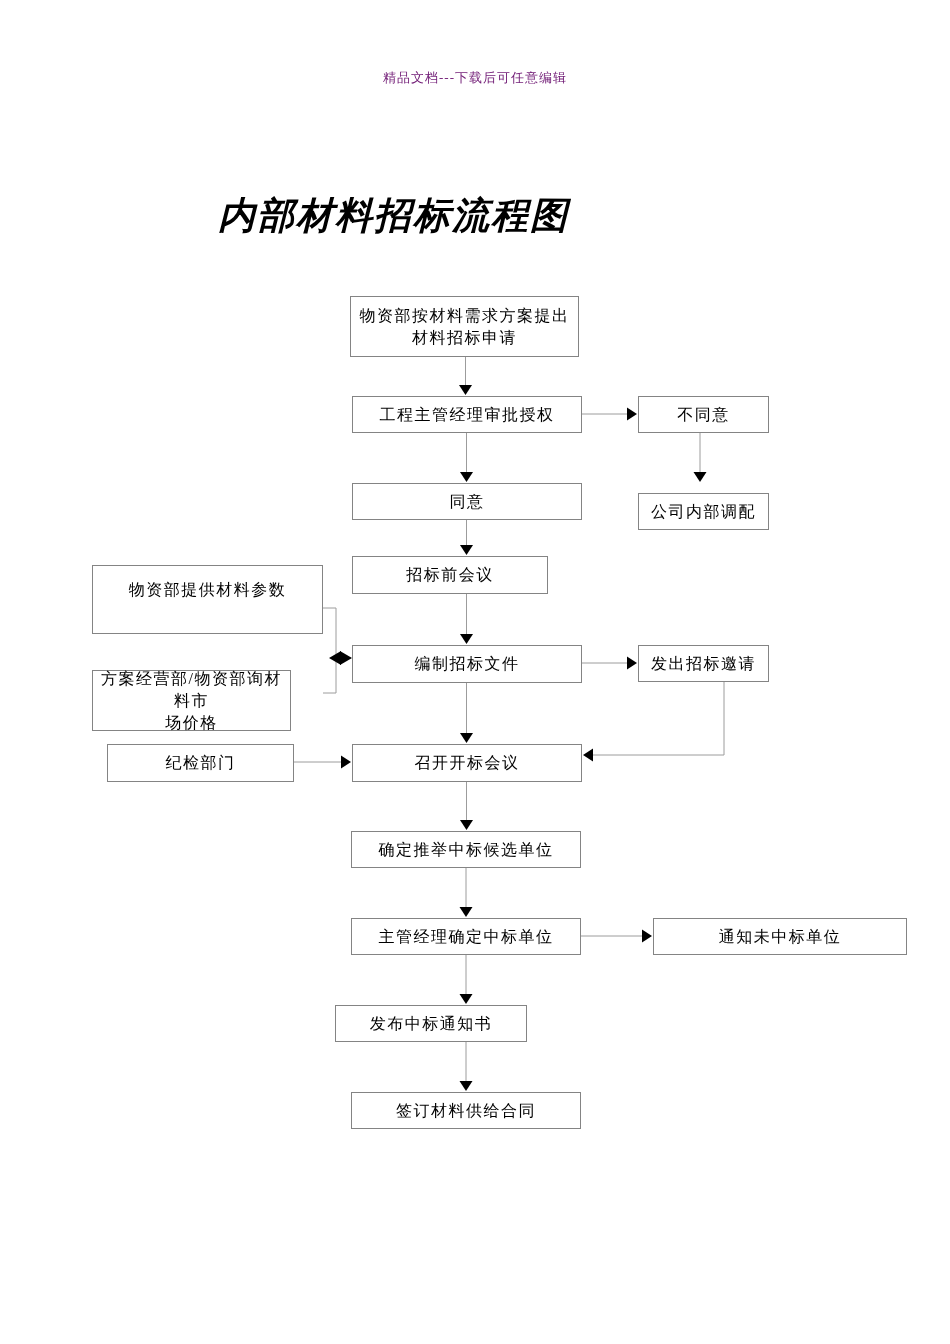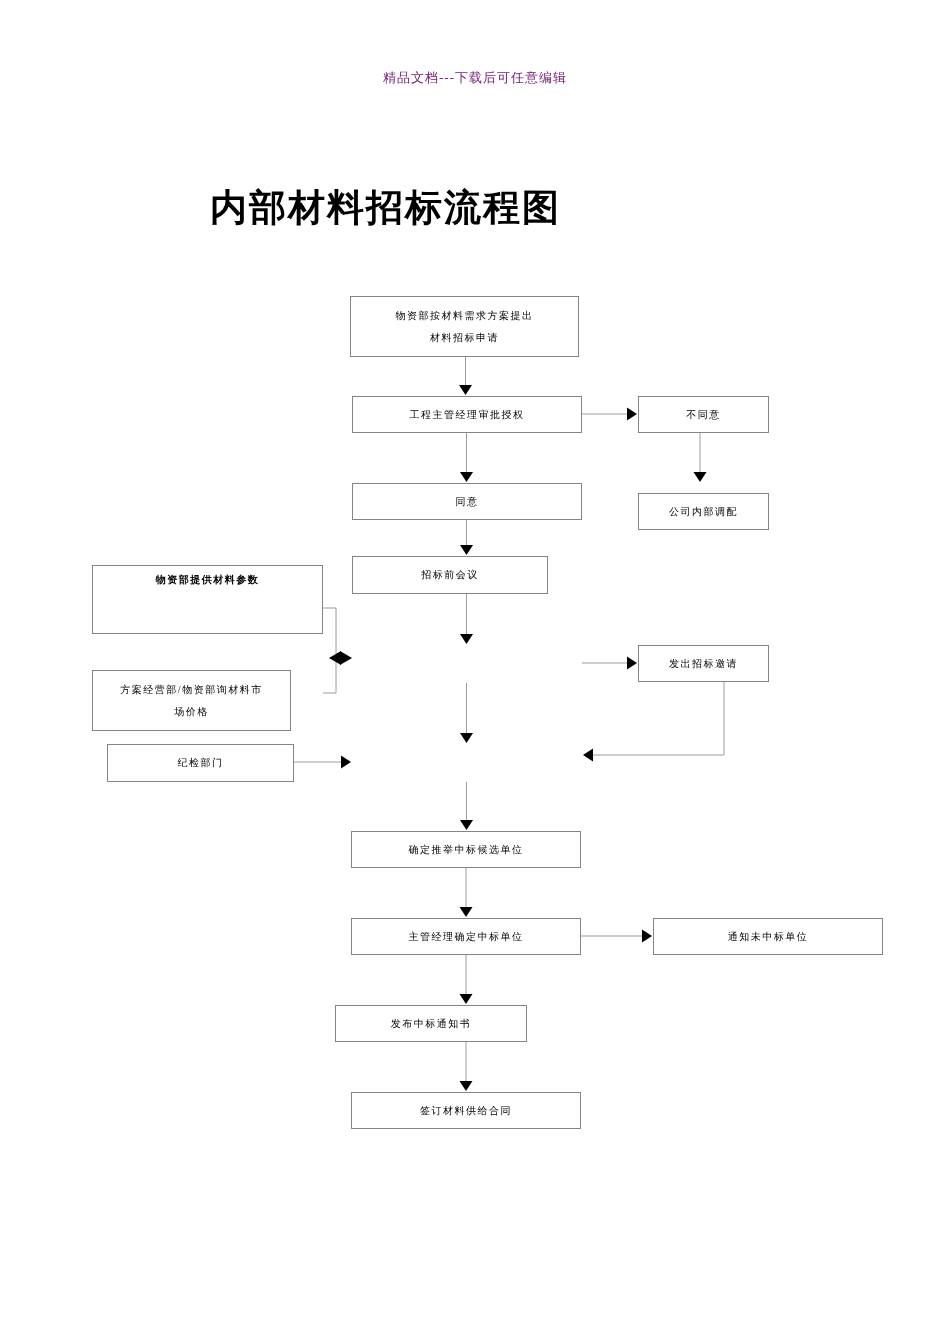--- a/index.html
+++ b/index.html
@@ -5,34 +5,34 @@
   html,body{margin:0;padding:0;}
   body{
     width:950px;height:1344px;position:relative;background:#ffffff;
     font-family:"Liberation Serif", serif;color:#000;overflow:hidden;
   }
   .header-note{
     position:absolute;top:69px;left:0;width:950px;text-align:center;
     font-size:13px;letter-spacing:1px;color:#701a75;
   }
   .page-title{
-    position:absolute;top:183px;left:0;width:771px;margin:0;text-align:center;
+    position:absolute;top:183px;left:0;width:771px;margin:8px;text-align:center;
     font-family:"Liberation Sans", sans-serif;font-weight:900;
-    font-size:37px;letter-spacing:2px;color:#000;
+    font-size:37px;letter-spacing:2px;color:#000;font-style:italic;
   }
   .diagram{position:absolute;left:0;top:0;width:950px;height:1344px;}
   .connectors{position:absolute;left:0;top:0;pointer-events:none;}
   .node{
     position:absolute;box-sizing:border-box;background:#fff;
     border:1px solid #848484;
     display:flex;align-items:center;justify-content:center;
-    text-align:center;font-size:10px;line-height:22px;letter-spacing:1.5px;
+    text-align:center;font-size:16px;line-height:22px;letter-spacing:1.5px;
     white-space:pre-line;color:#000;
   }
-  .node.top-align{align-items:flex-start;padding-top:3px;font-weight:bold;}
+  .node.top-align{align-items:flex-start;padding-top:13px;}
 </style>
 </head>
 <body>
 
 <div class="header-note">精品文档---下载后可任意编辑</div>
 <h1 class="page-title">内部材料招标流程图</h1>
 
 <div class="diagram">
 
   <svg class="connectors" width="950" height="1344" viewBox="0 0 950 1344" fill="none" stroke="#9c9c9c" stroke-width="1">
@@ -115,31 +115,33 @@
   <div class="node" style="left:638px;top:396px;width:131px;height:37px">不同意</div>
 
   <div class="node" style="left:352px;top:483px;width:230px;height:37px">同意</div>
 
   <div class="node" style="left:638px;top:493px;width:131px;height:37px">公司内部调配</div>
 
   <div class="node" style="left:352px;top:556px;width:196px;height:38px">招标前会议</div>
 
   <div class="node top-align" style="left:92px;top:565px;width:231px;height:69px">物资部提供材料参数</div>
 
+  <div class="node" style="left:352px;top:645px;width:230px;height:38px">编制招标文件</div>
 
   <div class="node" style="left:638px;top:645px;width:131px;height:37px">发出招标邀请</div>
 
   <div class="node" style="left:92px;top:670px;width:199px;height:61px">方案经营部/物资部询材料市
 场价格</div>
 
   <div class="node" style="left:107px;top:744px;width:187px;height:38px">纪检部门</div>
 
+  <div class="node" style="left:352px;top:744px;width:230px;height:38px">召开开标会议</div>
 
   <div class="node" style="left:351px;top:831px;width:230px;height:37px">确定推举中标候选单位</div>
 
   <div class="node" style="left:351px;top:918px;width:230px;height:37px">主管经理确定中标单位</div>
 
-  <div class="node" style="left:653px;top:918px;width:230px;height:37px">通知未中标单位</div>
+  <div class="node" style="left:653px;top:918px;width:254px;height:37px">通知未中标单位</div>
 
   <div class="node" style="left:335px;top:1005px;width:192px;height:37px">发布中标通知书</div>
 
   <div class="node" style="left:351px;top:1092px;width:230px;height:37px">签订材料供给合同</div>
 </div>
 
 </body></html>

